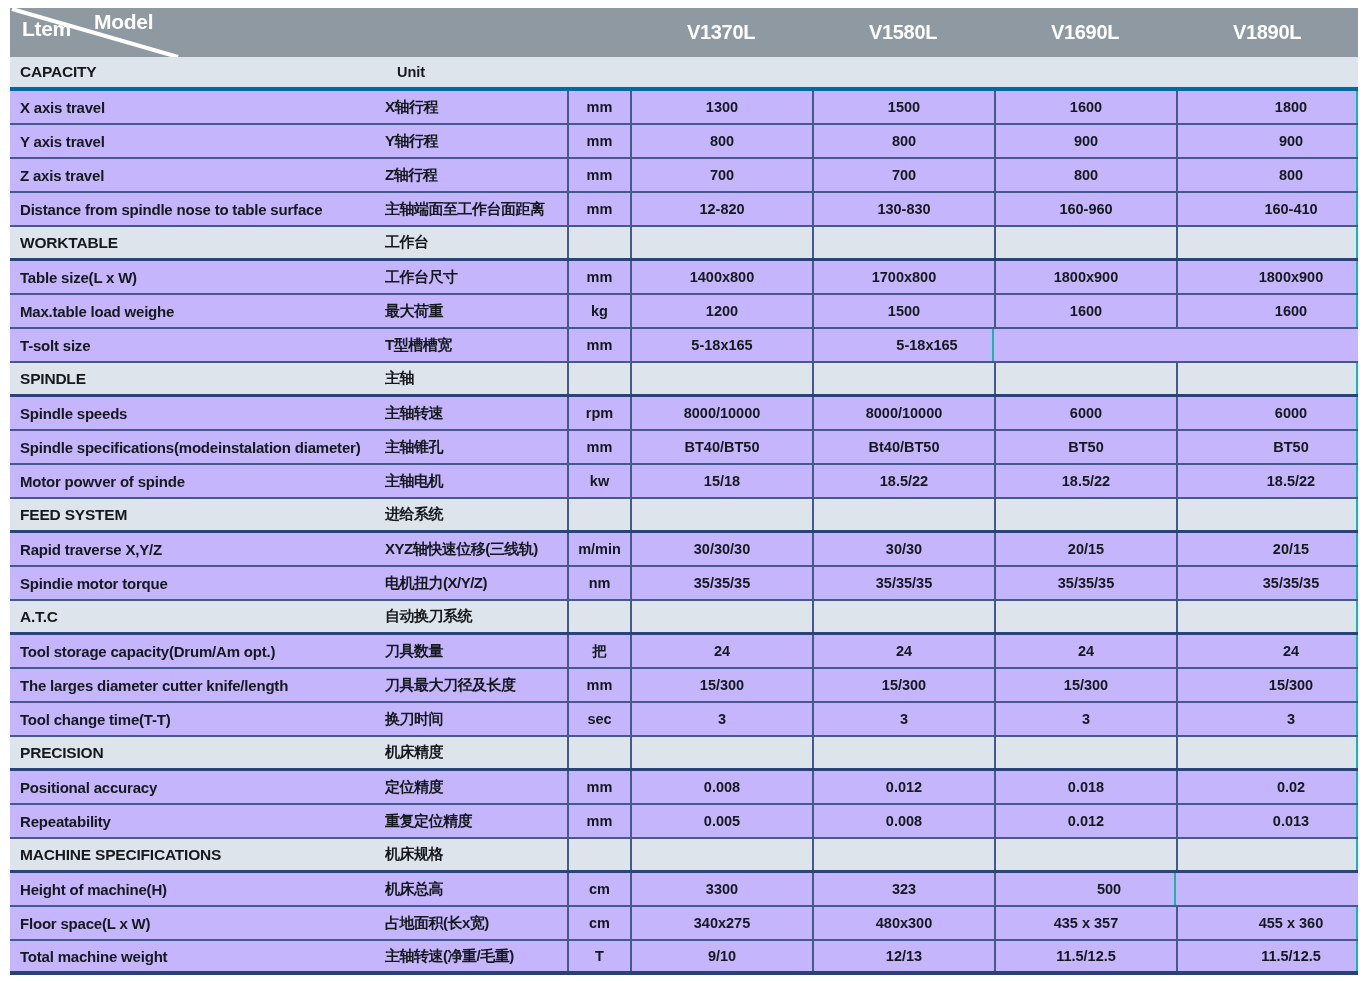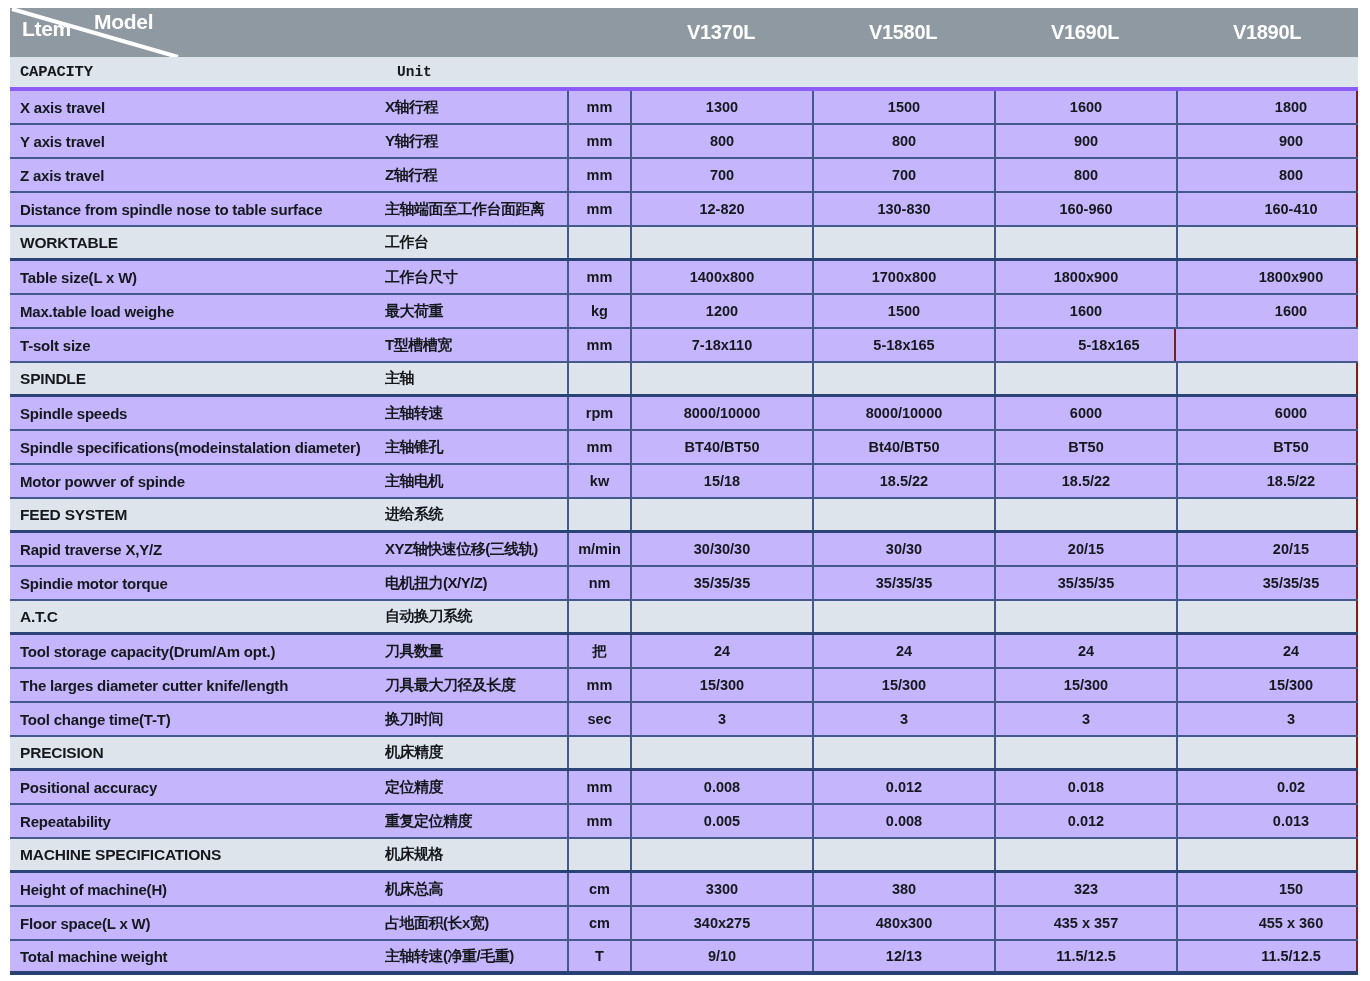--- a/index.html
+++ b/index.html
@@ -29,32 +29,32 @@
 
   
   .row {
     display: grid;
     grid-template-columns: 375px 182px 63px repeat(4, 182px);
     height: 34px;
     background: #c4b5fd;
     border-bottom: 2px solid #46598c;
   }
   .row.section { background: #dde4eb; border-bottom: 3px solid #2c4377; }
-  .row.section.first { border-bottom: 4px solid #8b5cf6; font-family: Liberation Mono, monospace; }
+  .row.section.first { border-bottom: 4px solid #0369a1; }
   .row:last-child { border-bottom: 4px solid #2a4173; }
 
   .cell { height: 100%; display: flex; align-items: center; overflow: hidden; white-space: nowrap; }
   .en  { padding-left: 10px; font-weight: 700; font-size: 15px; letter-spacing: -0.2px; }
   .zh  { font-weight: 700; font-size: 15px; letter-spacing: -0.5px; }
   .unit, .val { justify-content: center; font-weight: 700; font-size: 14.5px; }
   .section .en { font-size: 15.5px; }
   .unit-left { justify-content: flex-start; padding-left: 12px; }
 
   .vline { border-left: 2px solid #46598c; }
-  .rb    { border-right: 2px solid #7f1d1d; padding-left: 48px; }
+  .rb    { border-right: 2px solid #14b8a6; padding-left: 48px; }
 </style>
 </head>
 <body>
 
 <div class="spec-table">
 
   <div class="model-row">
     <div class="diag">
       <svg width="620" height="49">
         <line x1="2" y1="1" x2="168" y2="49" stroke="#ffffff" stroke-width="4"></line>
@@ -137,21 +137,20 @@
         <div class="cell unit vline">kg</div>
         <div class="cell val vline">1200</div>
         <div class="cell val vline">1500</div>
         <div class="cell val vline">1600</div>
         <div class="cell val vline rb">1600</div>
       </div>
       <div class="row">
         <div class="cell en">T-solt size</div>
         <div class="cell zh">T型槽槽宽</div>
         <div class="cell unit vline">mm</div>
-        <div class="cell val vline">7-18x110</div>
         <div class="cell val vline">5-18x165</div>
         <div class="cell val vline rb">5-18x165</div>
       </div>
       <div class="row section">
         <div class="cell en">SPINDLE</div>
         <div class="cell zh">主轴</div>
         <div class="cell unit unit-left vline"></div>
         <div class="cell val vline"></div>
         <div class="cell val vline"></div>
         <div class="cell val vline"></div>
@@ -281,23 +280,22 @@
         <div class="cell val vline"></div>
         <div class="cell val vline"></div>
         <div class="cell val vline"></div>
         <div class="cell val vline rb"></div>
       </div>
       <div class="row">
         <div class="cell en">Height of machine(H)</div>
         <div class="cell zh">机床总高</div>
         <div class="cell unit vline">cm</div>
         <div class="cell val vline">3300</div>
-        <div class="cell val vline">380</div>
         <div class="cell val vline">323</div>
-        <div class="cell val vline rb">150</div>
+        <div class="cell val vline rb">500</div>
       </div>
       <div class="row">
         <div class="cell en">Floor space(L x W)</div>
         <div class="cell zh">占地面积(长x宽)</div>
         <div class="cell unit vline">cm</div>
         <div class="cell val vline">340x275</div>
         <div class="cell val vline">480x300</div>
         <div class="cell val vline">435 x 357</div>
         <div class="cell val vline rb">455 x 360</div>
       </div>

